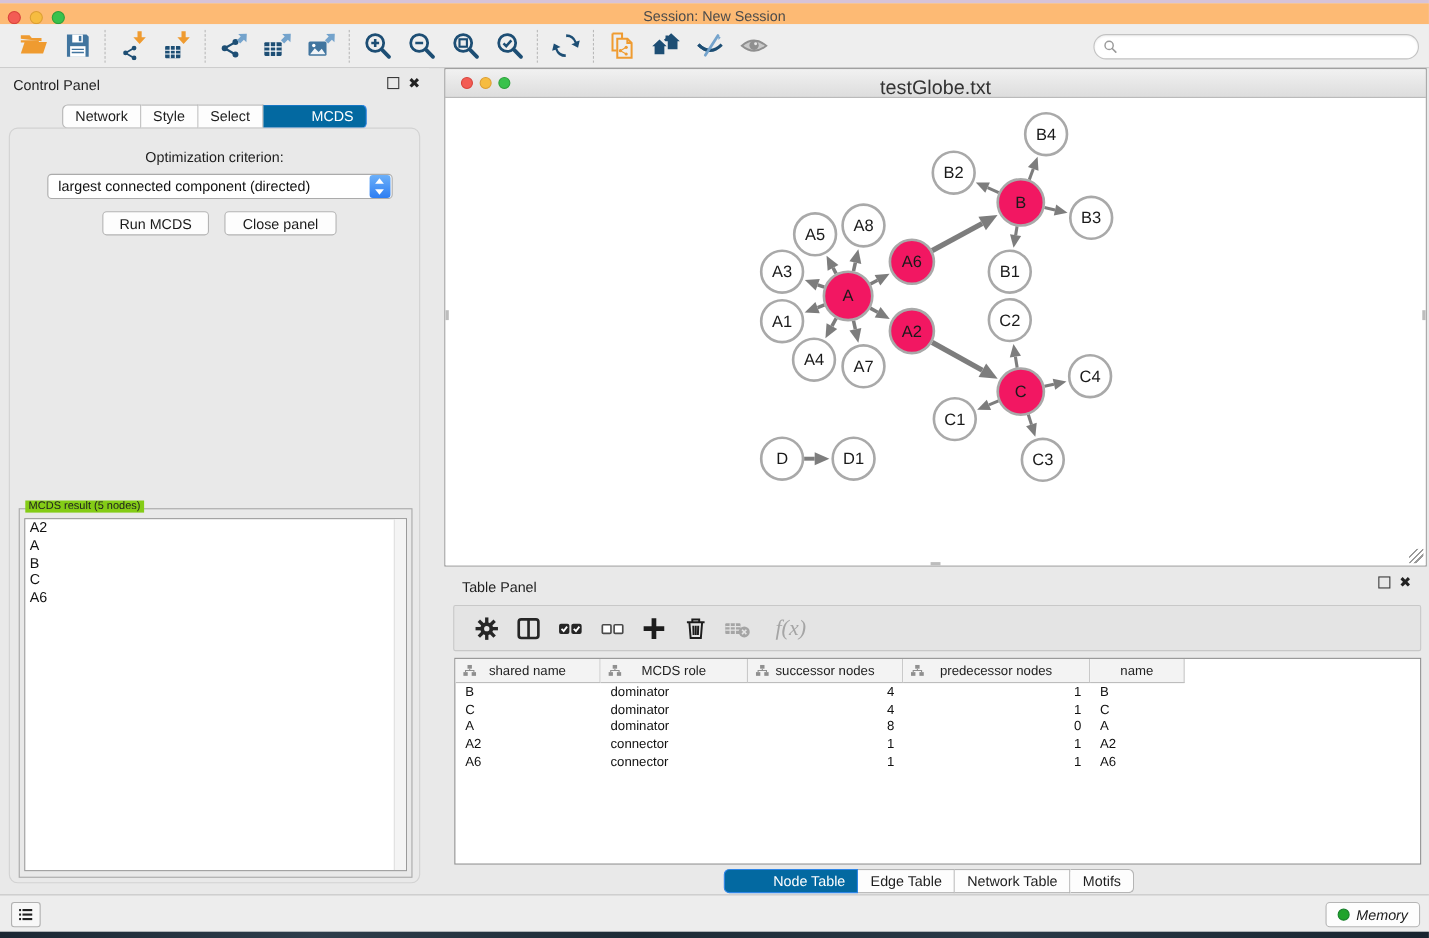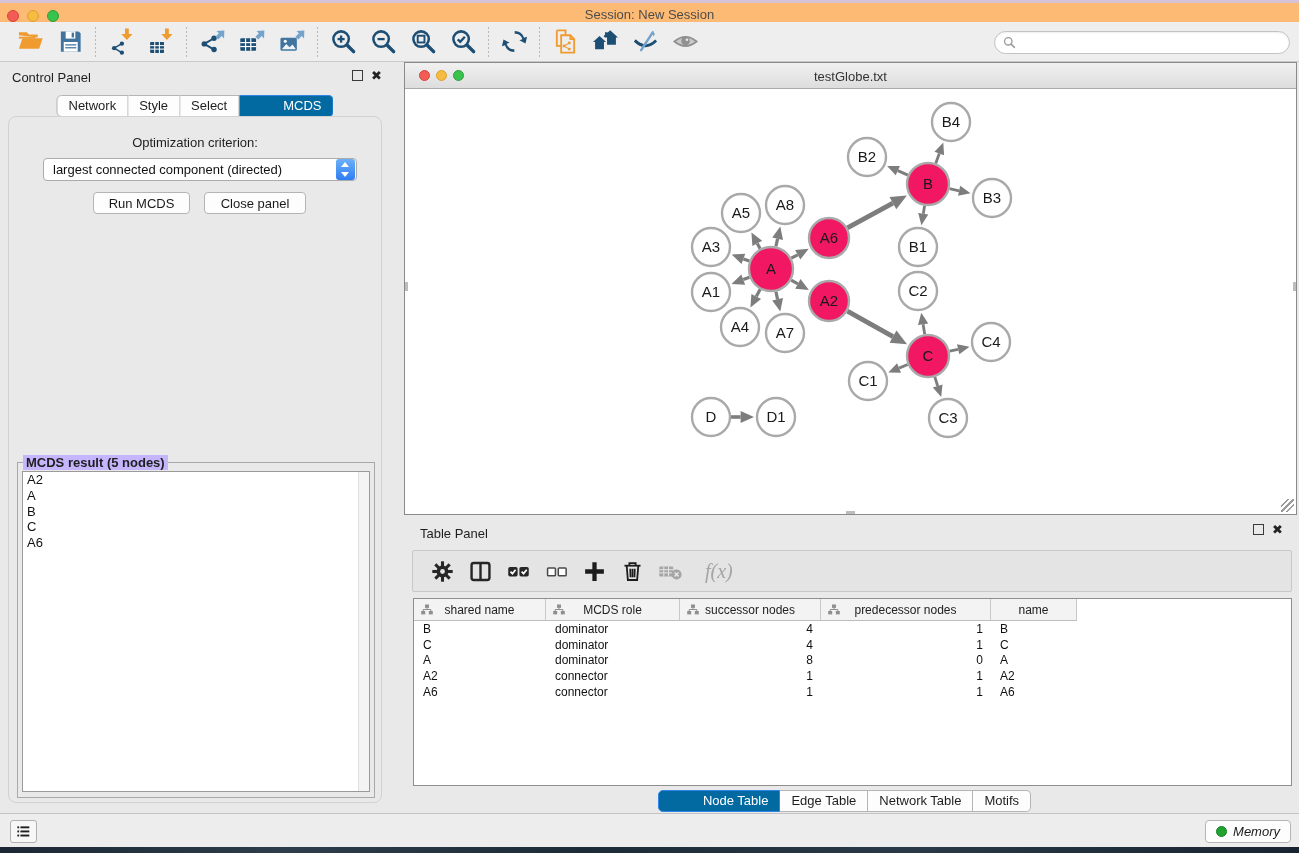--- a/index.html
+++ b/index.html
@@ -71,36 +71,36 @@
   #criterion-stepper::before { top:3px; border-bottom:5px solid #fff; }
   #criterion-stepper::after { bottom:3px; border-top:5px solid #fff; }
   .cp-btn { position:absolute; top:75px; height:22px; background:#fdfdfd;
     border:1px solid #b4b4b4; border-radius:4px; font-size:13px; color:#1a1a1a;
     display:flex; align-items:center; justify-content:center; }
   #run-btn { left:84px; width:97px; }
   #close-btn { left:195px; width:102px; }
 
   #result-group { position:absolute; left:8px; top:345px; width:358px; height:336px;
     border:1px solid #a8a8a8; }
-  #result-title { position:absolute; left:5px; top:-8px; background:#c4b5fd;
-    padding:0 3px; font-size:13px; color:#1e1e1e;font-weight:bold; }
+  #result-title { position:absolute; left:5px; top:-8px; background:#84cc16;
+    padding:0 3px; font-size:10px; color:#1e1e1e; }
   #result-list { position:absolute; left:4px; top:8px; right:4px; bottom:5px;
     background:#fff; border:1px solid #9a9a9a; overflow:hidden; }
   #result-scroll { position:absolute; right:0; top:0; bottom:0; width:11px;
     background:#f4f4f4; border-left:1px solid #e0e0e0; }
   .result-item { font-size:13px; color:#111; line-height:15.8px; padding-left:4px; }
 
   
   #network-window { left:404px; top:62px; width:893px; height:453px;
     border:1px solid #8a8a8a; background:#fff; }
   #nw-titlebar { position:absolute; left:0; top:0; width:100%; height:26px;
     background:linear-gradient(#f1f1f1,#dddddd); border-bottom:1px solid #ababab; }
   #nw-titlebar .tl { width:11px; height:11px; top:7px; }
   #nw-title { position:absolute; left:0; right:0; top:6px; text-align:center;
-    font-size:13px; color:#333; }
+    font-size:18px; color:#333; }
   #nw-canvas { position:absolute; left:0; top:26px; width:891px; height:425px; background:#fff; }
   #graph-svg { width:891px; height:425px; }
   .edge-mark { position:absolute; background:#bdbdbd; }
   #resize-grip { position:absolute; right:2px; bottom:2px; width:13px; height:13px;
     background:
      linear-gradient(135deg, rgba(0,0,0,0) 46%, #9a9a9a 46%, #9a9a9a 54%, rgba(0,0,0,0) 54%),
      linear-gradient(135deg, rgba(0,0,0,0) 66%, #9a9a9a 66%, #9a9a9a 74%, rgba(0,0,0,0) 74%),
      linear-gradient(135deg, rgba(0,0,0,0) 26%, #9a9a9a 26%, #9a9a9a 34%, rgba(0,0,0,0) 34%); }
 
   

